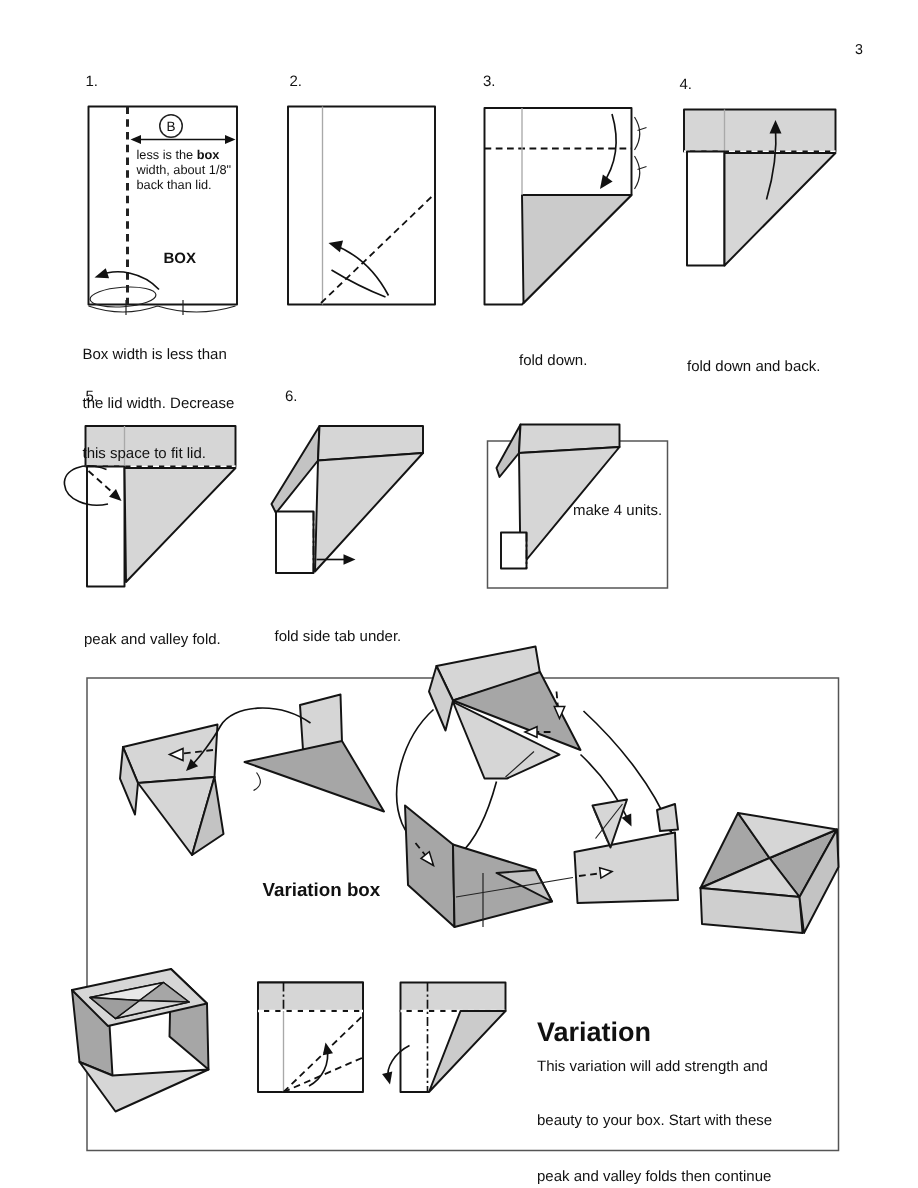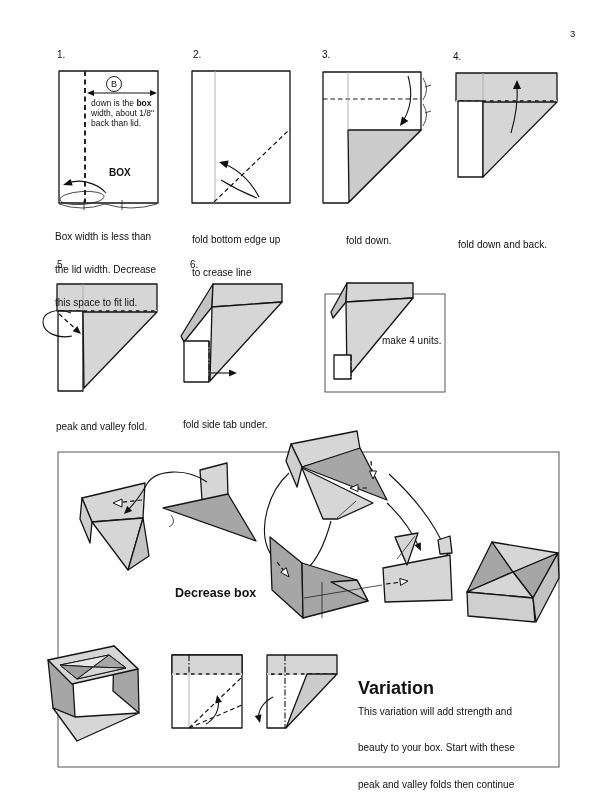--- a/index.html
+++ b/index.html
@@ -213,51 +213,47 @@
 
   <div class="txt num" style="left:57px;top:49px;">1.</div>
   <div class="txt num" style="left:193px;top:49px;">2.</div>
   <div class="txt num" style="left:322px;top:49px;">3.</div>
   <div class="txt num" style="left:453px;top:51px;">4.</div>
   <div class="txt num" style="left:57px;top:259px;">5.</div>
   <div class="txt num" style="left:190px;top:259px;">6.</div>
 
   <div class="circleB" style="left:106px;top:76px;">B</div>
 
-  <div class="txt ann" style="left:91px;top:98px;"><span>down is the </span><span class="bold">box</span>
+  <div class="txt ann" style="left:91px;top:98px;"><span>less is the </span><span class="bold">box</span>
 <span>width, about 1/8"</span>
 <span>back than lid.</span></div>
 
   <div class="txt bold" style="left:109px;top:151px;font-size:10px;">BOX</div>
 
   <div class="txt cap" style="left:55px;top:209px;">
     <div>Box width is less than</div>
     <div>the lid width. Decrease</div>
     <div>this space to fit lid.</div>
   </div>
-  <div class="txt cap" style="left:192px;top:212px;">
-    <div>fold bottom edge up</div>
-    <div>to crease line</div>
-  </div>
   <div class="txt cap" style="left:322px;top:213px;margin-left:24px;">
     <div>fold down.</div>
   </div>
   <div class="txt cap" style="left:458px;top:217px;">
     <div>fold down and back.</div>
   </div>
   <div class="txt cap" style="left:56px;top:399px;">
     <div>peak and valley fold.</div>
   </div>
   <div class="txt cap" style="left:183px;top:397px;">
     <div>fold side tab under.</div>
   </div>
 
   <div class="txt cap" style="left:382px;top:335px;">make 4 units.</div>
 
-  <div class="txt bold" style="left:175px;top:570px;font-size:12.5px;">Decrease box</div>
+  <div class="txt bold" style="left:175px;top:570px;font-size:12.5px;">Variation box</div>
 
   <div class="txt bold" style="left:358px;top:662px;font-size:18px;">Variation</div>
   <div class="txt" style="left:358px;top:681px;font-size:10px;line-height:12.3px;">
     <div>This variation will add strength and</div>
     <div>beauty to your box. Start with these</div>
     <div>peak and valley folds then continue</div>
     
   </div>
 
 </div>

